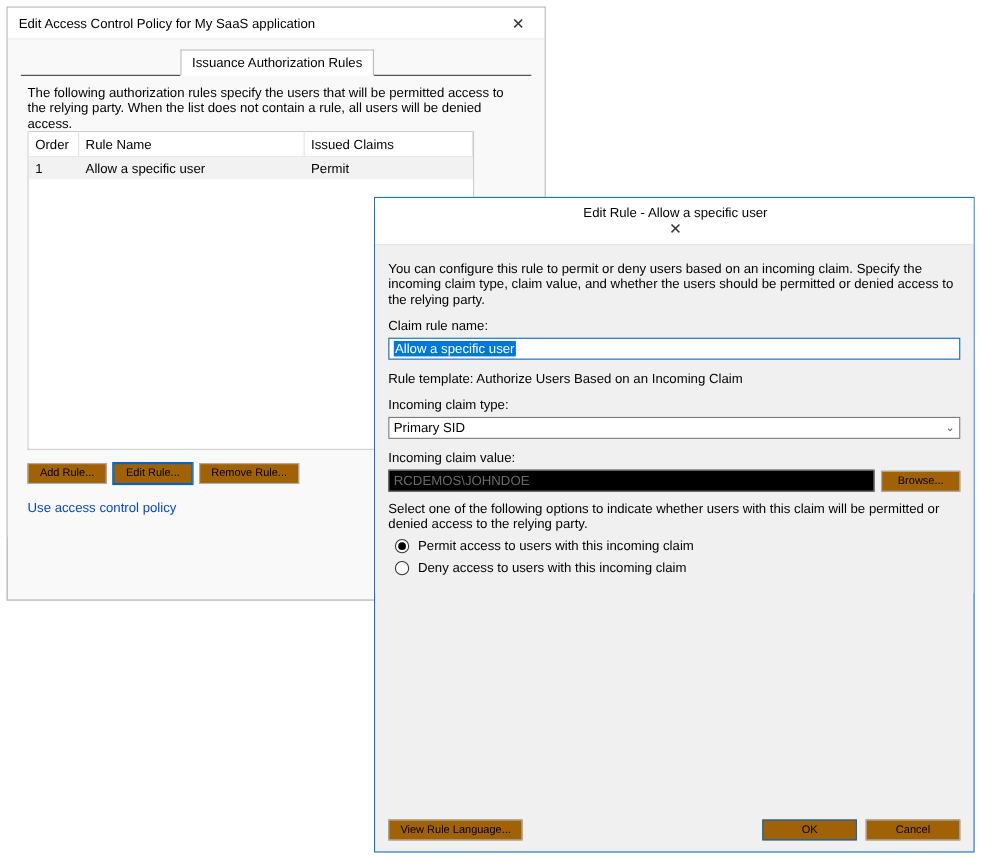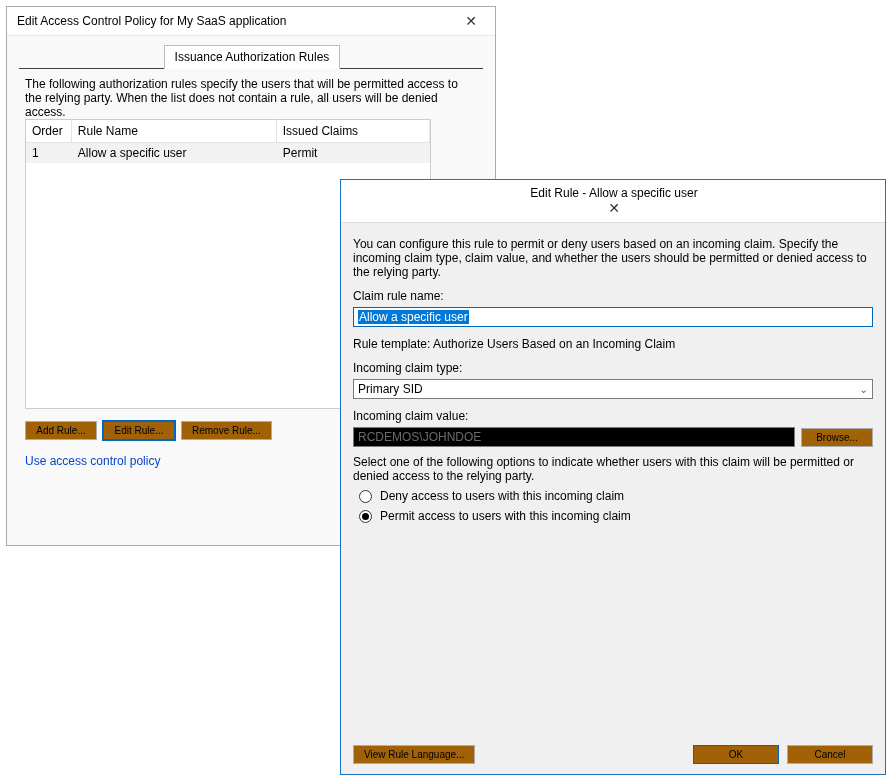--- a/index.html
+++ b/index.html
@@ -198,28 +198,28 @@
       <div class="textbox ro">
         <span>RCDEMOS\JOHNDOE</span>
       </div>
       <button class="btn">Browse...</button>
     </div>
 
     <div class="desc" style="margin:8px 0 2px 0">Select one of the following options to indicate whether users with this claim will be permitted or denied access to the relying party.</div>
 
     <div class="radios">
       <div class="radio">
-        <span class="rbtn"></span>
-        <span>Deny access to users with this incoming claim</span>
-      </div>
-      <div class="radio">
         <span class="rbtn">
             <span class="dot"></span>
           </span>
         <span>Permit access to users with this incoming claim</span>
+      </div>
+      <div class="radio">
+        <span class="rbtn"></span>
+        <span>Deny access to users with this incoming claim</span>
       </div>
     </div>
   </div>
 
   <div class="fg-footer">
     <button class="btn">View Rule Language...</button>
     <div class="rbtns">
       <button class="btn primary" style="min-width:86px">OK</button>
       <button class="btn" style="min-width:86px">Cancel</button>
     </div>

